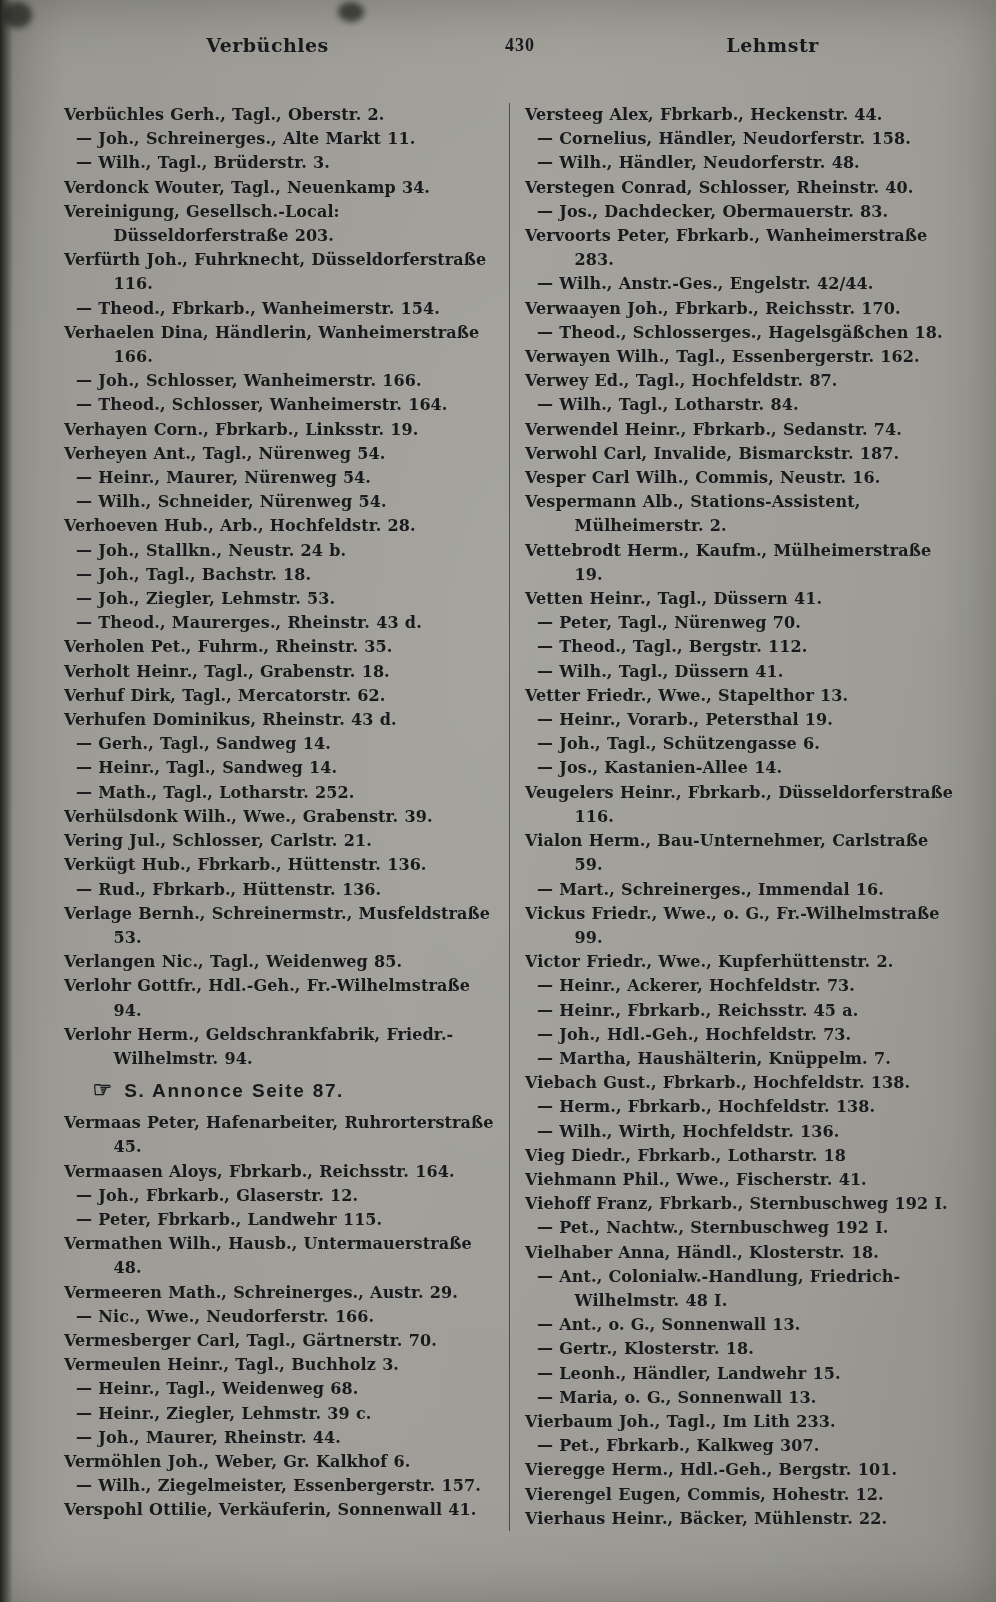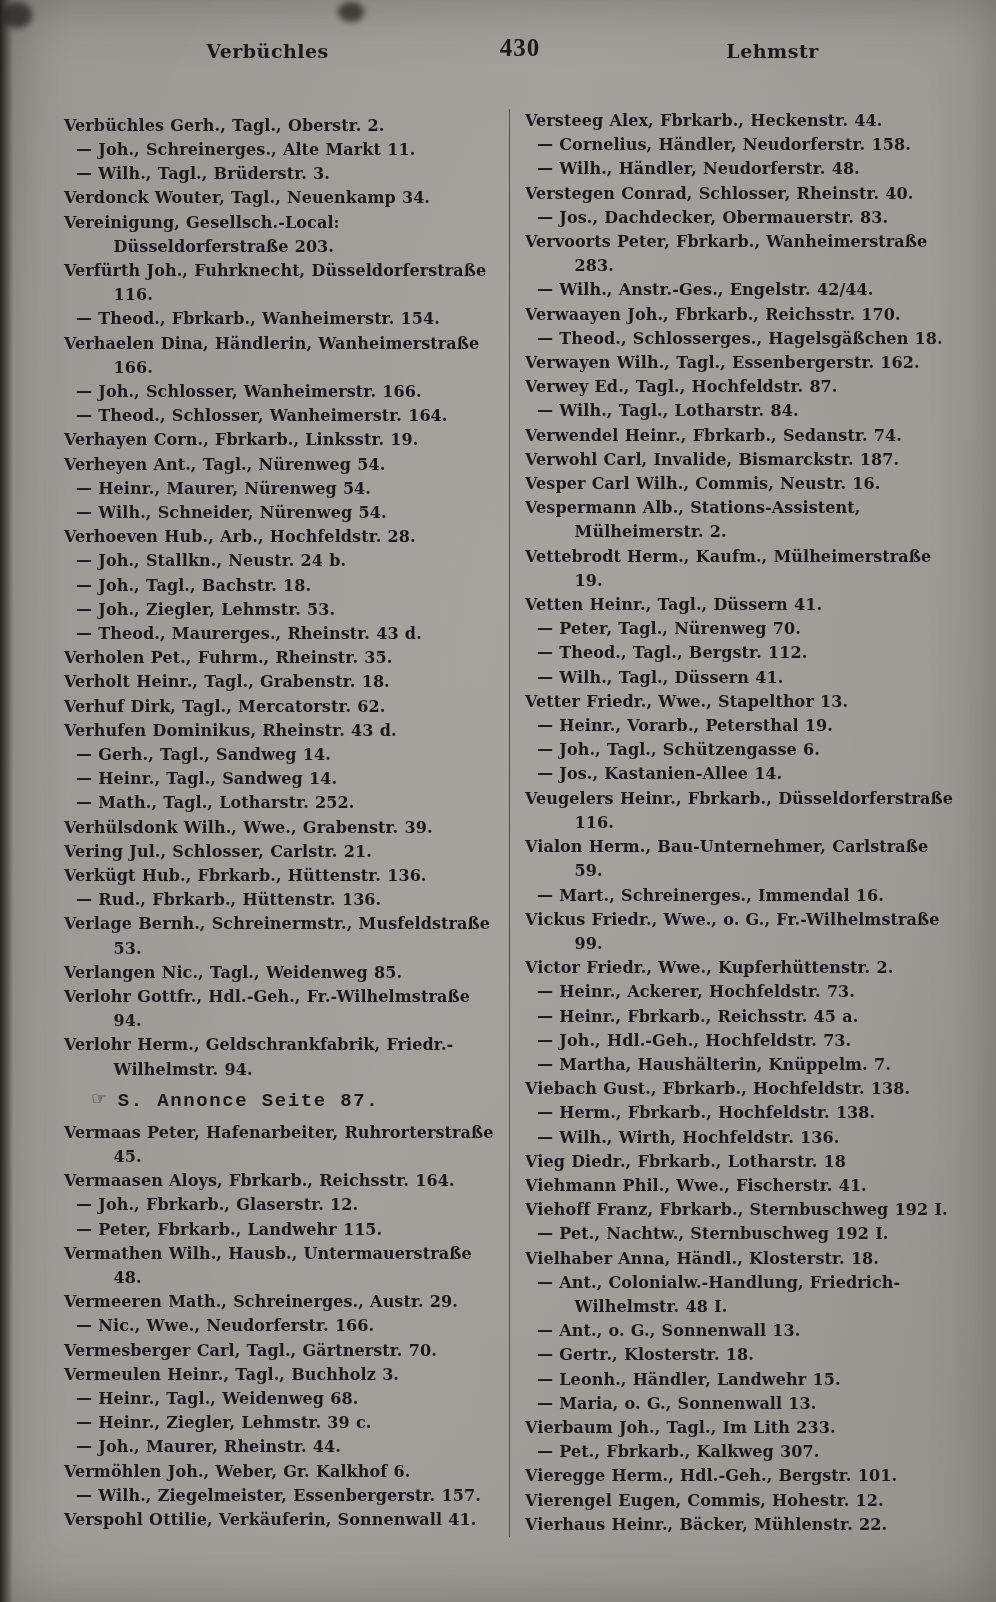--- a/index.html
+++ b/index.html
@@ -15,32 +15,32 @@
     font-family:"DejaVu Serif", serif;
     font-weight:700;
     color:#1a1a1e;
     padding:34px 26px 18px 64px;
   }
   .binding{position:absolute;left:0;top:0;bottom:0;width:13px;
     background:linear-gradient(to right,#21211e,#52514c 50%,rgba(150,149,143,0));}
   .blob{position:absolute;background:#23231f;border-radius:50%;filter:blur(3px);opacity:.75;}
   .blob.b1{left:338px;top:2px;width:26px;height:20px;}
   .blob.b2{left:2px;top:2px;width:30px;height:26px;}
-  .header{display:flex;align-items:flex-end;margin:0 0 4px 6px;}
+  .header{display:flex;align-items:center;margin:0 0 4px 6px;}
   .header .h-side{flex:1;text-align:center;font-size:19px;letter-spacing:0.5px;}
   .header .h-num{width:110px;text-align:center;font-family:"Liberation Serif",serif;
-    font-weight:700;font-size:25px;letter-spacing:1px;}
-  .cols{display:flex;align-items:center;margin-top:47px;}
+    font-weight:700;font-size:18px;letter-spacing:1px;}
+  .cols{display:flex;align-items:flex-start;margin-top:47px;}
   .col{width:445px;box-sizing:border-box;}
   .col-left{padding-right:10px;}
   .col-right{border-left:1.5px solid rgba(42,42,38,0.7);padding-left:15px;width:447px;}
   p.entry{margin:0;font-size:16px;line-height:24.2px;letter-spacing:0.1px;
     padding-left:3.1em;text-indent:-3.1em;word-spacing:0.5px;}
   p.entry.dash{text-indent:-2.35em;}
-  p.entry.annonce{font-family:Liberation Mono, monospace;font-size:19px;line-height:30px;
+  p.entry.annonce{font-family:Liberation Sans, sans-serif;font-size:19px;line-height:30px;
     padding-left:1.5em;text-indent:0;letter-spacing:1.6px;margin:4px 0 5px;}
   .hand{font-size:22px;margin-right:12px;letter-spacing:0;}
   .hand:empty{display:none;}
 </style>
 </head>
 <body>
 
 <div class="page">
   <div class="binding"></div>
   <div class="blob b1"></div>

